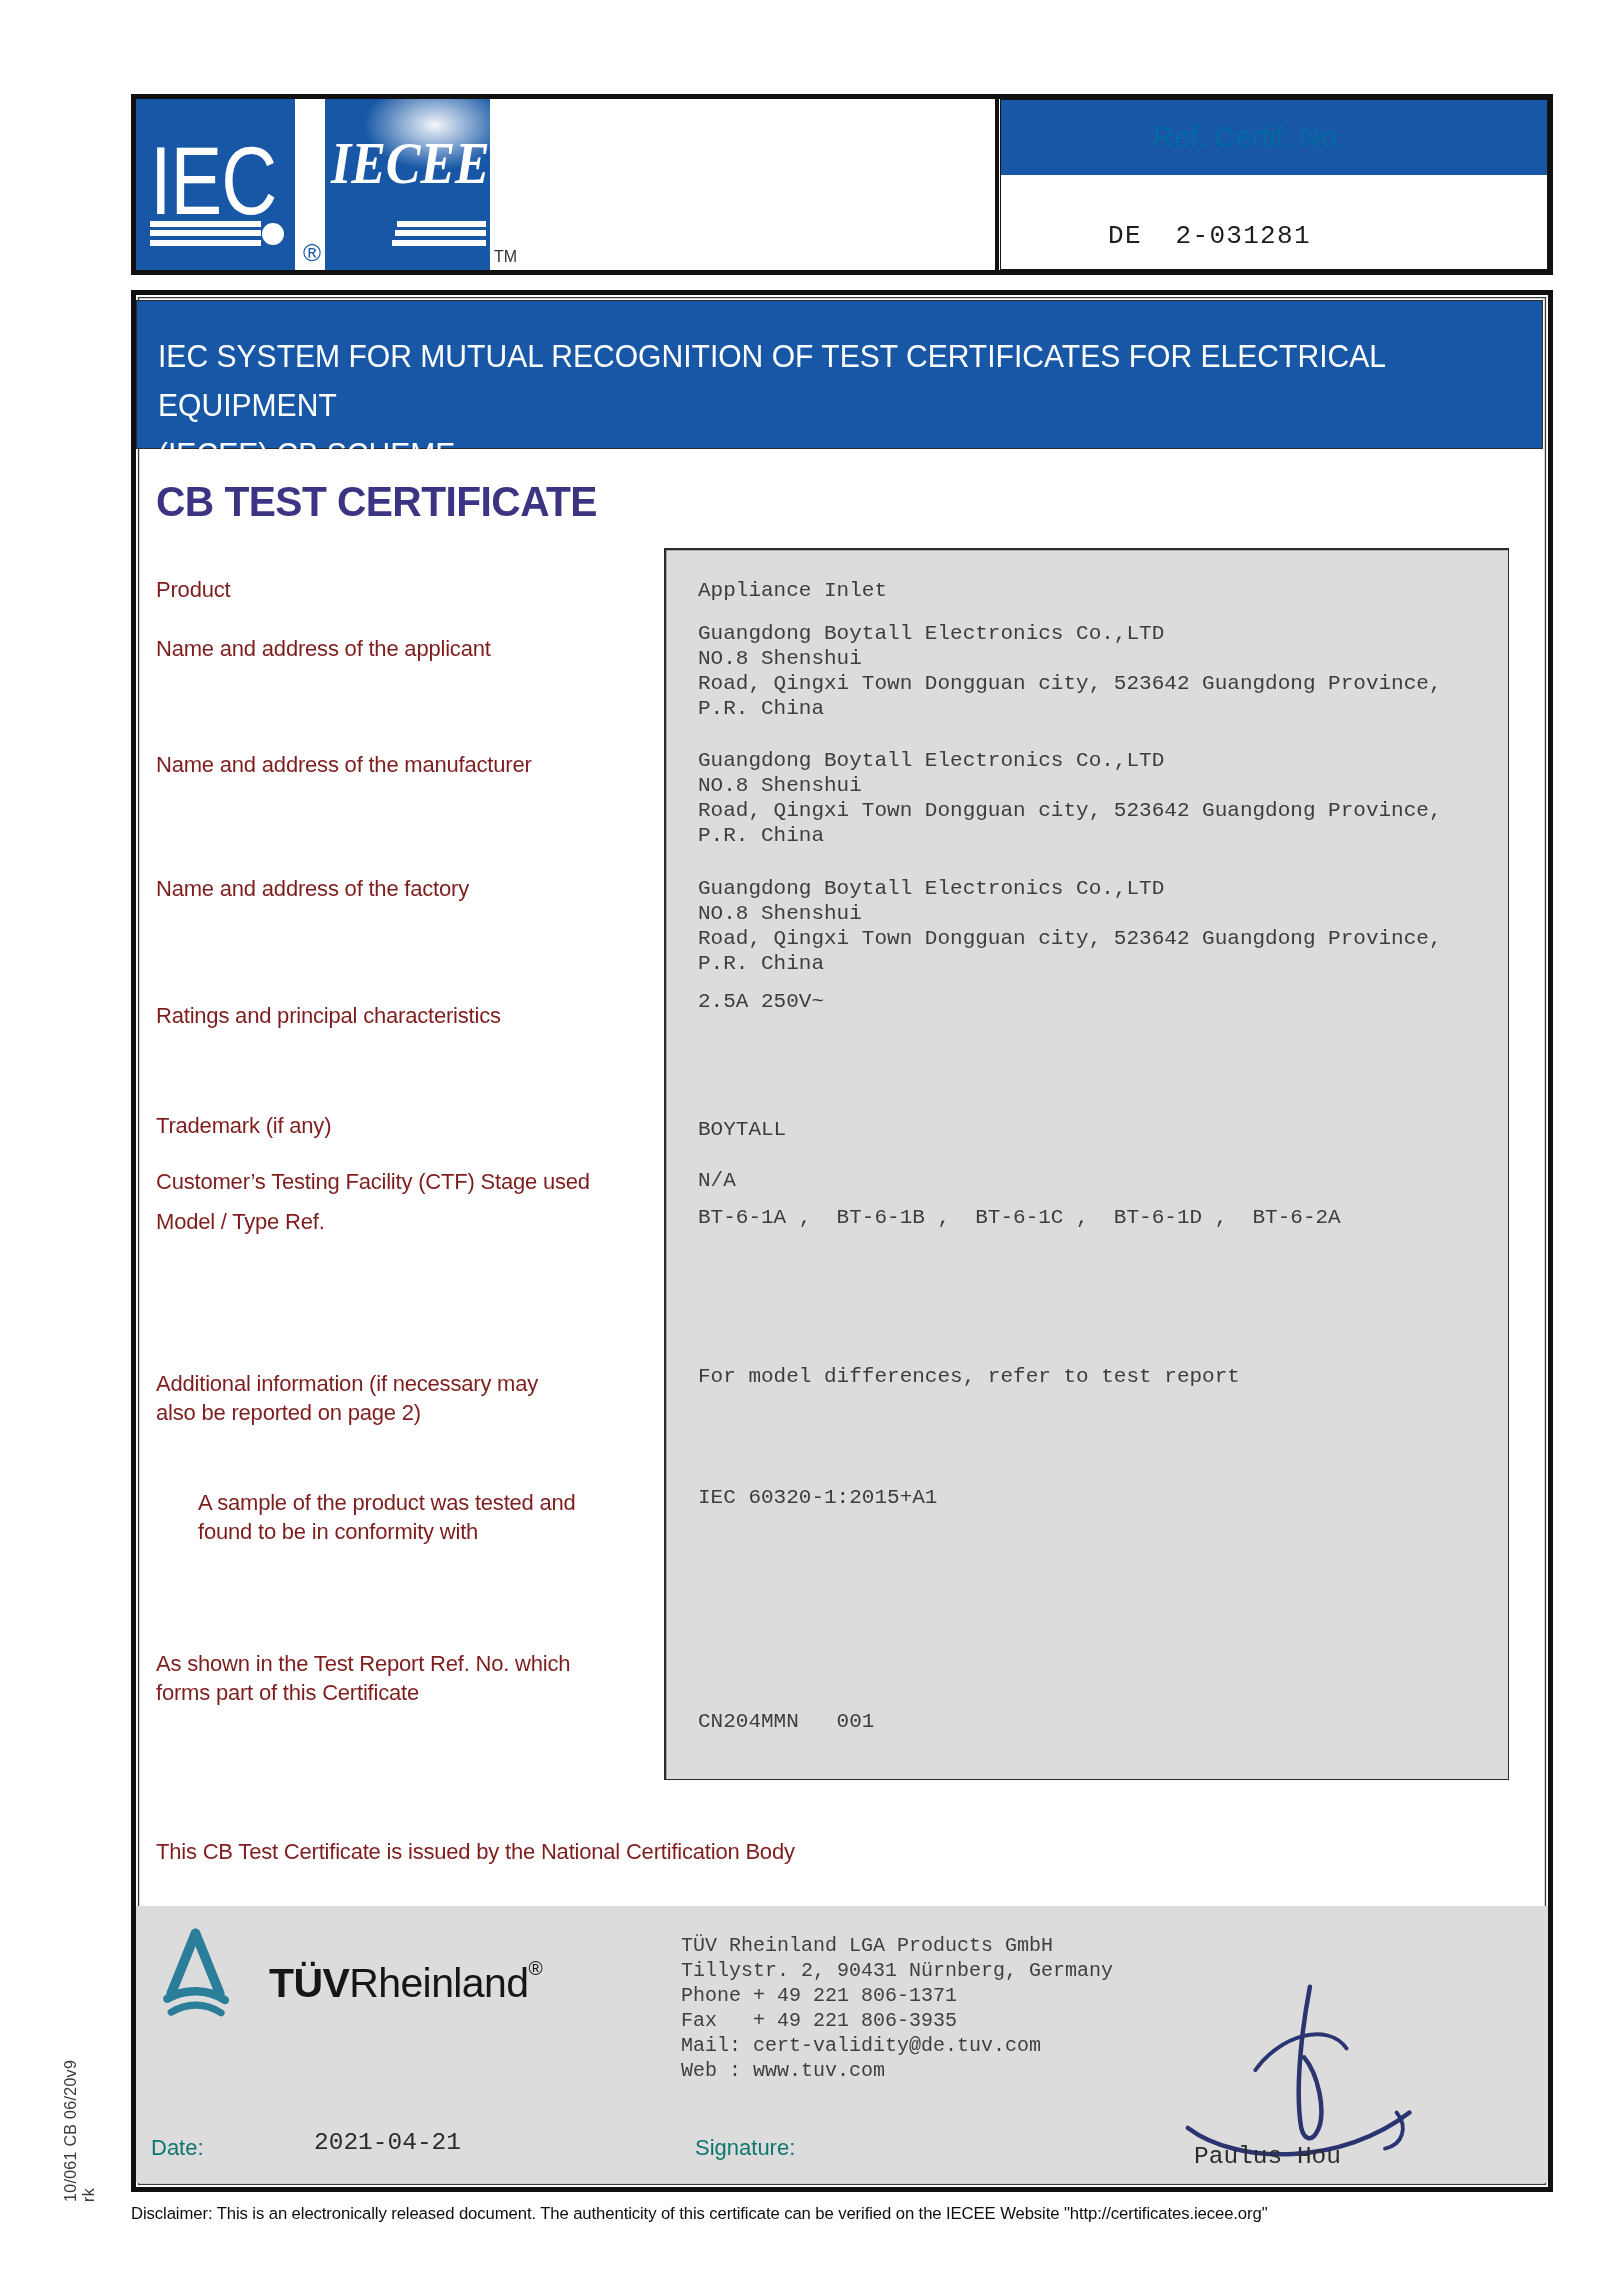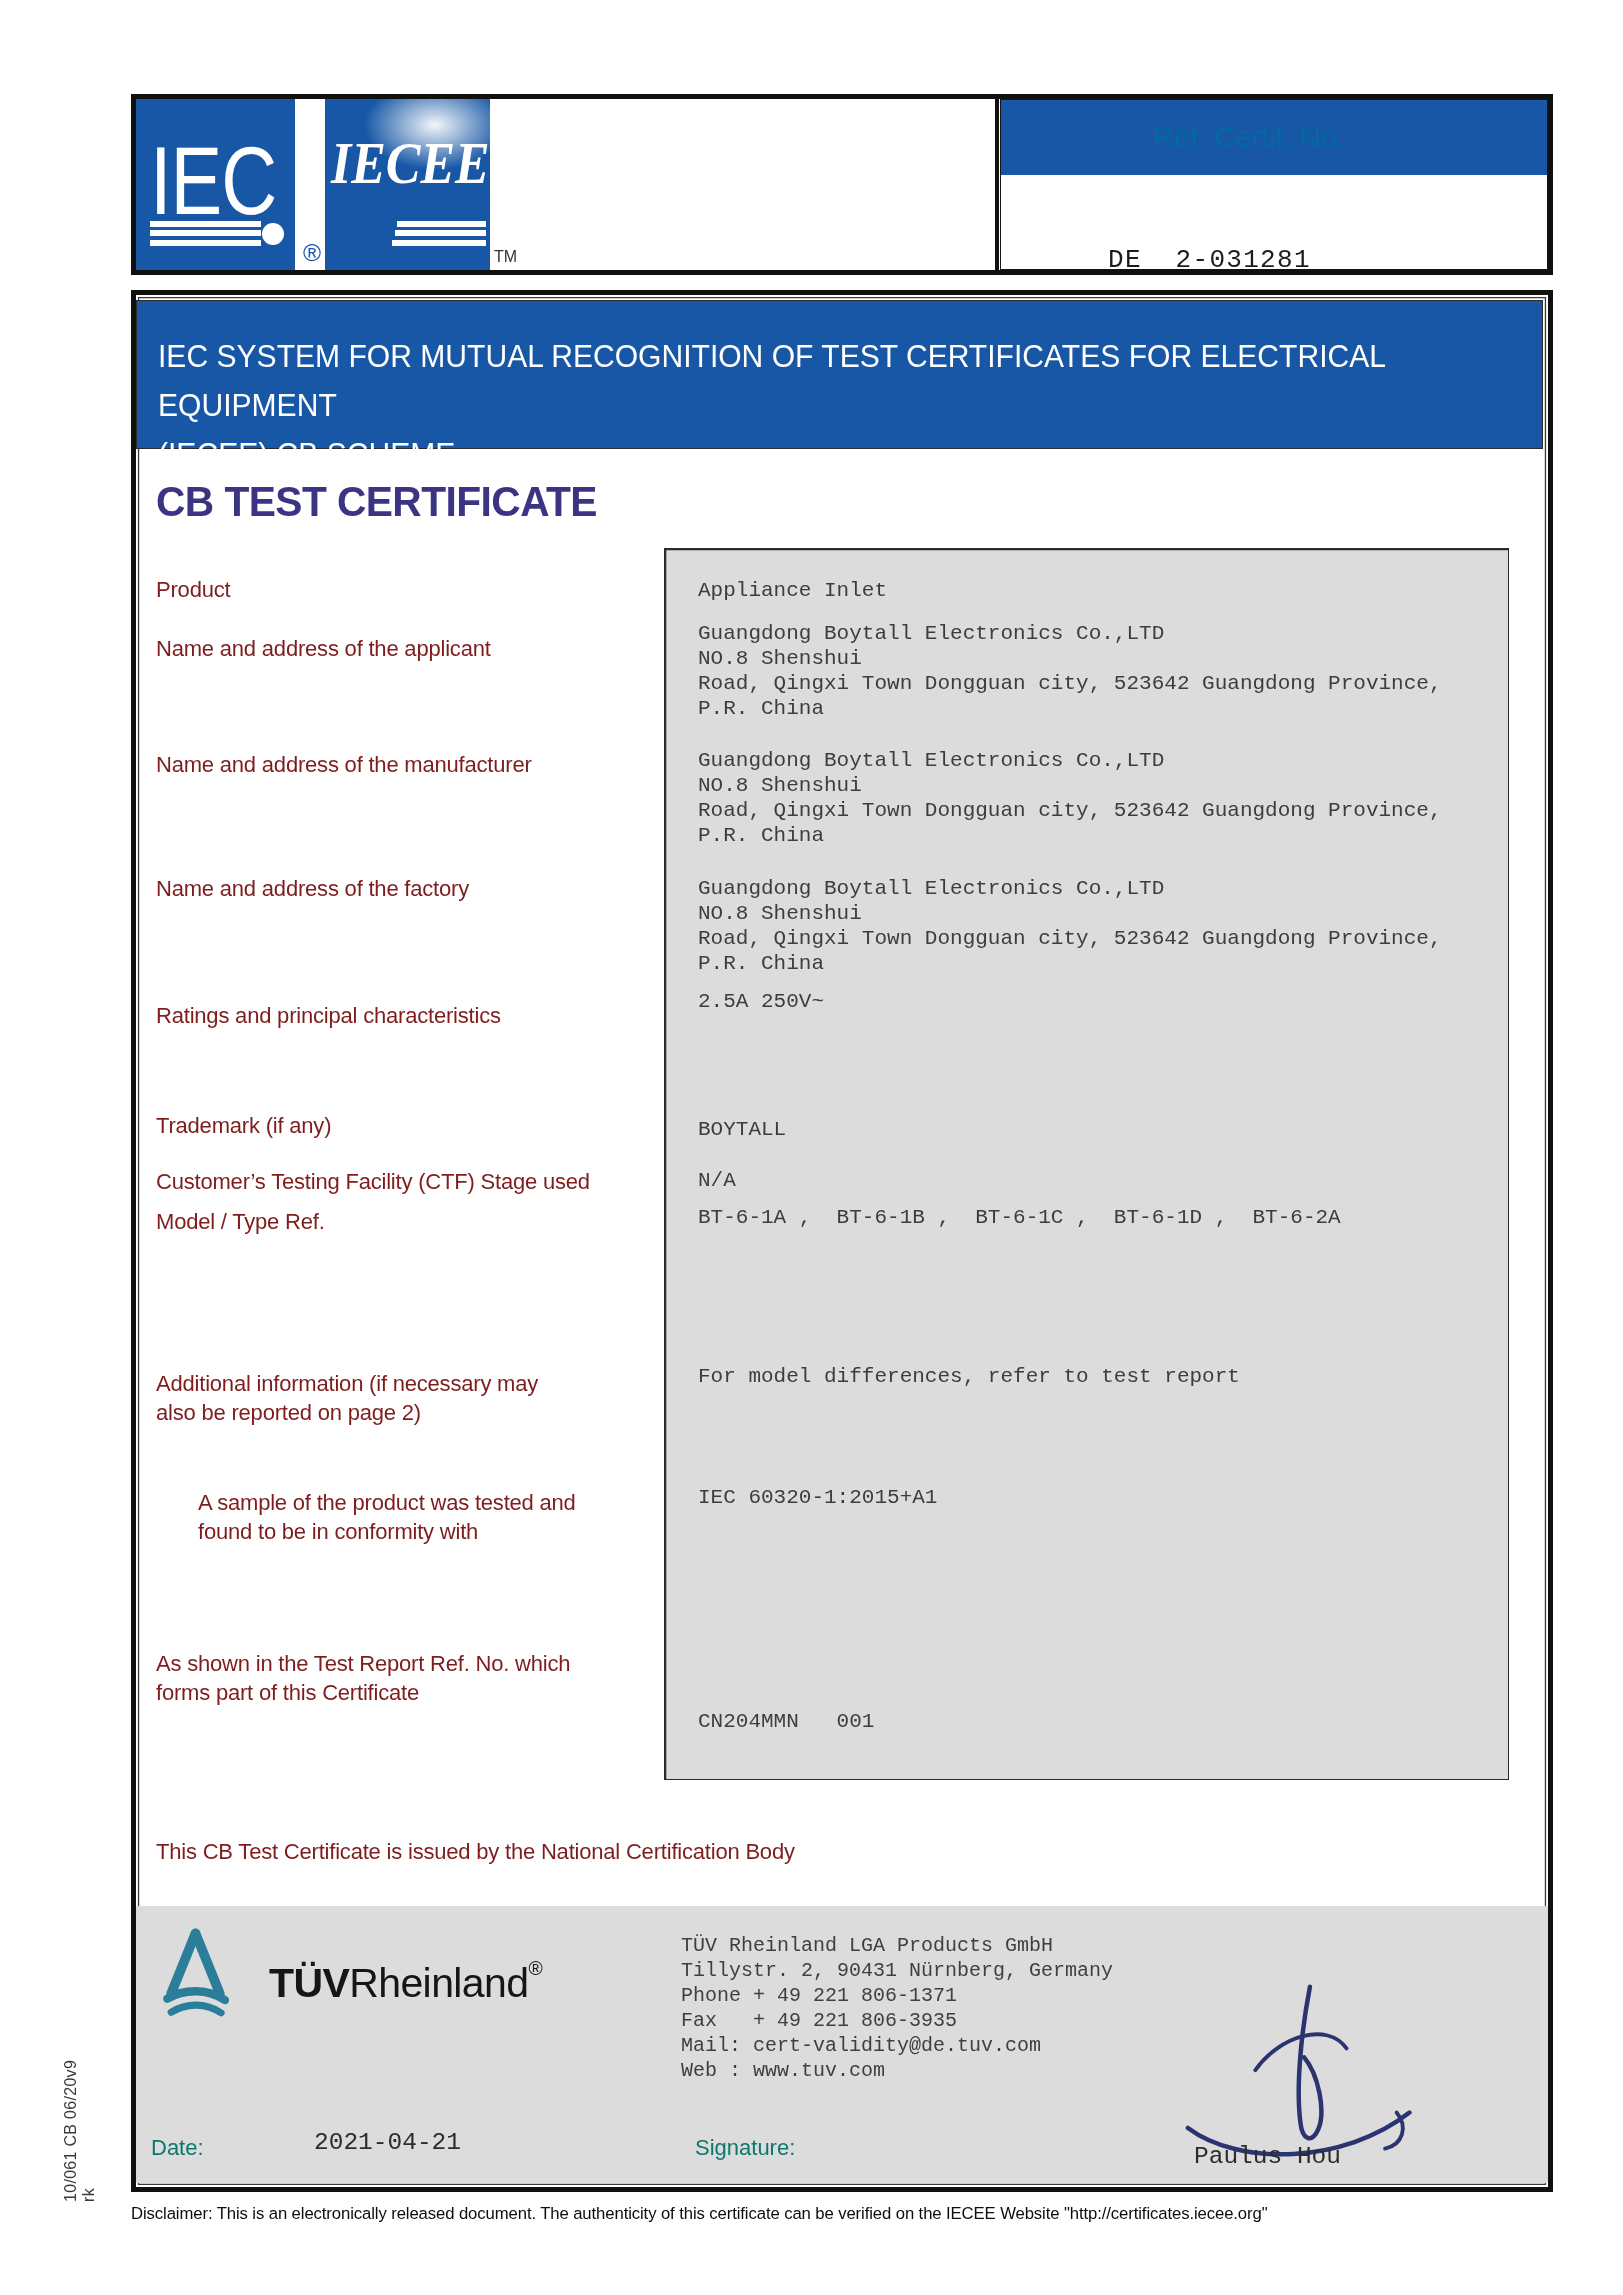--- a/index.html
+++ b/index.html
@@ -24,21 +24,21 @@
       font-size:59px;line-height:59px;transform:scaleX(0.88);transform-origin:left top;}
   .bar{position:absolute;height:5.8px;background:#ffffff;}
   .dot{position:absolute;width:22px;height:22px;border-radius:50%;background:#ffffff;}
   #reg-mark{color:#1757a6;font-size:24.5px;}
   #tm-mark{color:#333333;font-size:16px;}
   #header-divider{left:859px;top:0px;width:3.9px;height:171px;background:#111111;}
   #ref-cell{left:864px;top:0px;width:548px;height:171px;border:1.3px solid #151515;box-sizing:border-box;}
   #ref-band{position:absolute;left:0;top:0;width:100%;height:75px;background:#1757a6;}
   #ref-label{position:absolute;left:0;top:0;width:100%;height:75px;line-height:75px;text-align:center;
       padding-right:50px;box-sizing:border-box;color:#0369a1;font-size:29px;}
-  #ref-value{position:absolute;left:107px;top:124px;font-size:26px;letter-spacing:1.3px;color:#1d1d1d;margin-top:24px;}
+  #ref-value{position:absolute;left:107px;top:124px;font-size:26px;letter-spacing:1.3px;color:#1d1d1d;}
 
   
   #main-box{left:131px;top:290px;width:1422px;height:1902px;border:5.1px solid #101010;background:#ffffff;
       box-sizing:border-box;box-shadow:inset 0 0 0 1.9px #ffffff,inset 0 0 0 3.2px #3a3a3a;}
   #banner{left:136px;top:300px;width:1407px;height:149px;background:#1757a6;border:0.6px solid #2b2b2b;box-sizing:border-box;}
   #banner-text{position:absolute;left:20.6px;top:31px;color:#ffffff;font-size:31px;line-height:49px;
       transform:scaleX(0.97);transform-origin:left top;}
   #cb-title{left:156px;top:478px;color:#3b3483;font-size:42px;font-weight:700;letter-spacing:-0.6px;
       transform:scaleX(0.97);transform-origin:left top;}
   #value-panel{left:664px;top:548px;width:845px;height:1232px;background:#dcdcdc;border:1.9px solid #2b2b2b;

